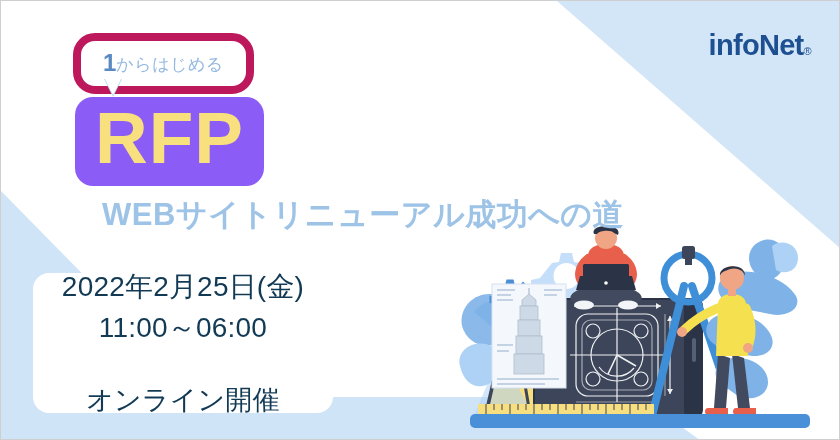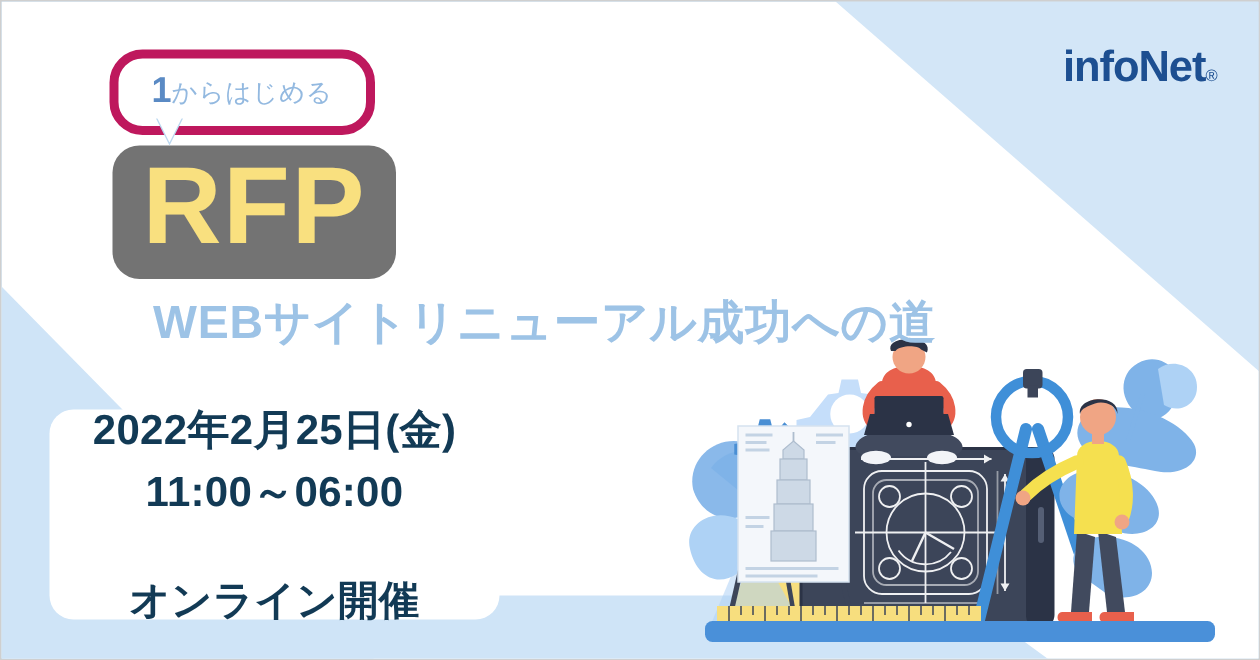--- a/index.html
+++ b/index.html
@@ -34,21 +34,21 @@
     white-space: nowrap;
   }
   #logo .reg { font-size: 11px; vertical-align: baseline; font-weight: 400; }
 
   
   #bubble {
     position: absolute;
     left: 72px; top: 32px;
     padding: 8px 22px 9px 22px;
     background: #ffffff;
-    border: 6px solid #be185d;
+    border: 8px solid #be185d;
     border-radius: 22px;
     z-index: 25;
     white-space: nowrap;
   }
   #bubble .num {
     font-size: 24px; font-weight: 700; color: #5a8ac4;
     vertical-align: -1px; letter-spacing: 0;
   }
   #bubble .txt {
     font-size: 17px; font-weight: 500; color: #93b9e0;
@@ -66,21 +66,21 @@
   }
 
   
   #title-row {
     position: absolute;
     left: 74px; top: 96px;
     display: flex; align-items: center;
     z-index: 25;
   }
   #rfp-badge {
-    background: #737373;
+    background: #8b5cf6;
     color: #f9e07f;
     font-size: 73px;
     font-weight: 700;
     letter-spacing: 1px;
     padding: 6px 20px 12px 20px;
     border-radius: 18px;
     line-height: 0.97;
   }
   #title-tail {
     margin-left: 12px;
@@ -113,21 +113,21 @@
     border-radius: 16px;
     z-index: 25;
     display: flex;
     flex-direction: column;
     align-items: center;
     justify-content: center;
     gap: 3px;
   }
   #info-card .line {
     color: #123a55;
-    font-weight: 700;
+    font-weight: 400;
     letter-spacing: 0.2px;
     white-space: nowrap;
   }
   #info-card .l1 { font-size: 28px; }
   #info-card .l2 { font-size: 28px; }
   #info-card .l3 { font-size: 27px; margin-top: 32px; }
 
   
   #illustration {
     position: absolute;

